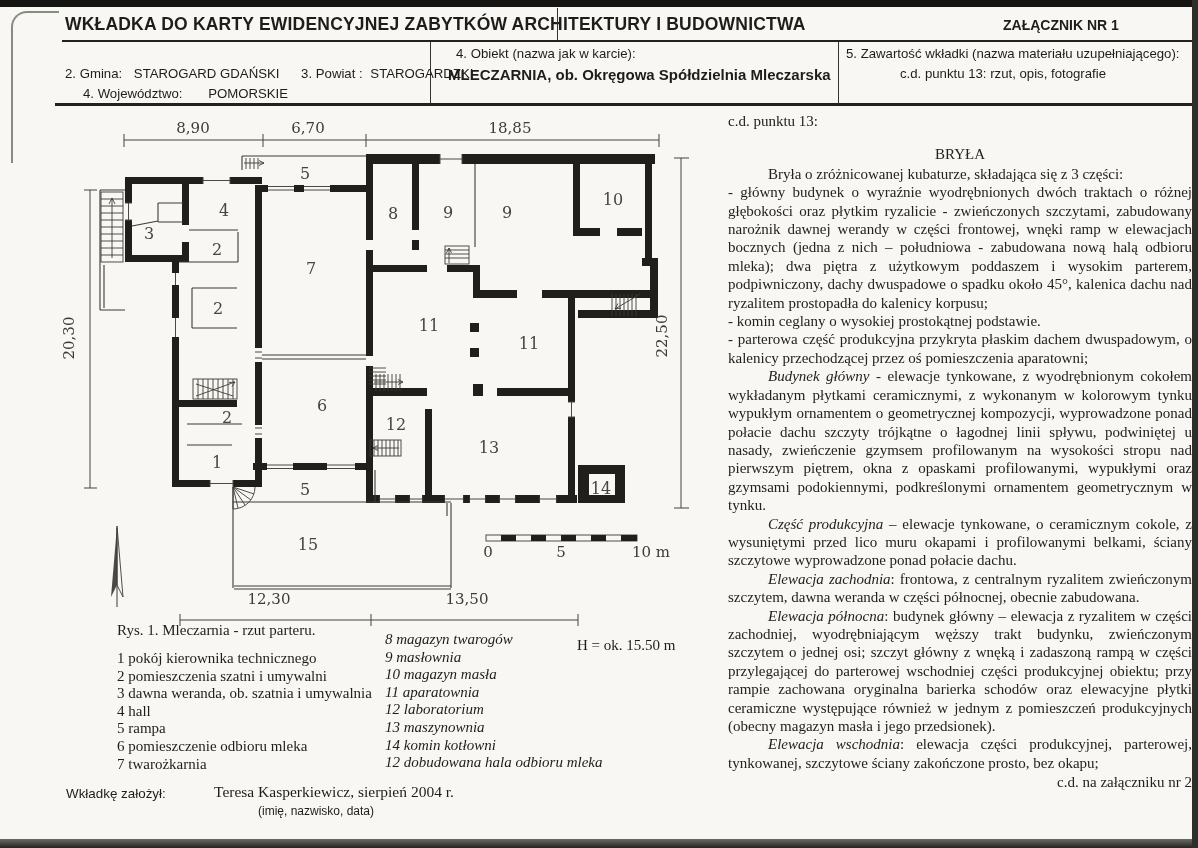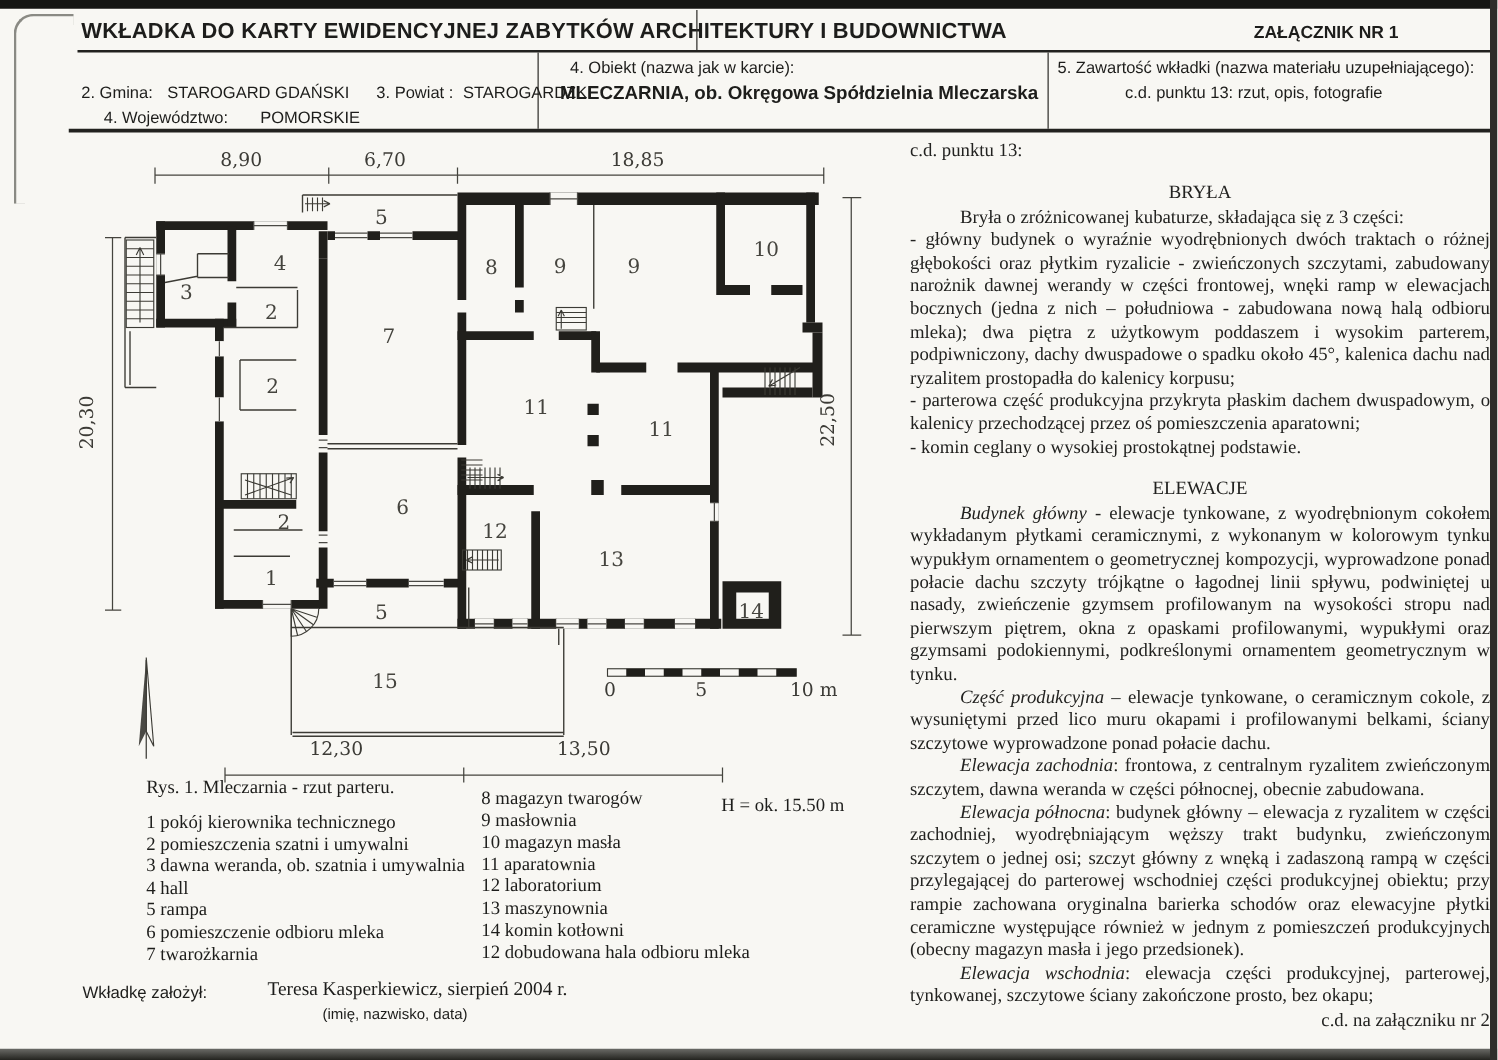--- a/index.html
+++ b/index.html
@@ -23,21 +23,21 @@
   #obj-value{font-size:15px;font-weight:bold;}
   
   #plan-wrap{left:55px;top:106px;width:672px;height:520px;}
   svg .room-label{font:16px "DejaVu Serif",serif;fill:#45443e;text-anchor:middle;}
   svg .dim-label{font:15px "DejaVu Serif",serif;fill:#3c3b36;text-anchor:middle;}
   svg .scale-label{font:15px "DejaVu Serif",serif;fill:#3c3b36;text-anchor:middle;}
   
   .serif{font-family:"Liberation Serif",serif;}
   #legend-caption{left:117px;top:622px;font-size:15px;}
   #legend-col1{left:117px;top:650px;width:265px;}
-  #legend-col2{left:385px;top:631px;width:300px;}
+  #legend-col2{left:385px;top:631px;width:300px;font-style:italic;}
   .lg-item{font-size:15px;line-height:17.6px;white-space:nowrap;}
   #height-note{left:577px;top:637px;font-size:15px;}
   
   #desc{left:728px;top:112px;width:464px;font-size:15px;line-height:18.4px;
         font-family:"Liberation Serif",serif;color:#222220;}
   #desc p{margin:0;text-align:justify;}
   #desc p.ind{text-indent:40px;}
   #desc .head{font-weight:normal;margin-top:15px;margin-bottom:1px;text-align:center;}
   #desc .right{text-align:right;margin-top:1px;}
   
@@ -290,24 +290,23 @@
       <div class="lg-item">12 dobudowana hala odbioru mleka</div>
     </div>
   <div class="abs serif" id="height-note">H = ok. 15.50 m</div>
 
   <div class="abs" id="desc">
     <p>c.d. punktu 13:</p>
     <p class="head">BRYŁA</p>
     <p class="ind">Bryła o zróżnicowanej kubaturze, składająca się z 3 części:</p>
     <div id="bryla-items">
         <p>- główny budynek o wyraźnie wyodrębnionych dwóch traktach o różnej głębokości oraz płytkim ryzalicie - zwieńczonych szczytami, zabudowany narożnik dawnej werandy w części frontowej, wnęki ramp w elewacjach bocznych (jedna z nich – południowa - zabudowana nową halą odbioru mleka); dwa piętra z użytkowym poddaszem i wysokim parterem, podpiwniczony, dachy dwuspadowe o spadku około 45°, kalenica dachu nad ryzalitem prostopadła do kalenicy korpusu;</p>
+        <p>- komin ceglany o wysokiej prostokątnej podstawie.</p>
         <p>- parterowa część produkcyjna przykryta płaskim dachem dwuspadowym, o kalenicy przechodzącej przez oś pomieszczenia aparatowni;</p>
-        <p>- komin ceglany o wysokiej prostokątnej podstawie.</p>
       </div>
-    <p class="head">ELEWACJE</p>
     <div id="elewacje-paras">
         <p class="ind"><i>Budynek główny</i><span> - elewacje tynkowane, z wyodrębnionym cokołem wykładanym płytkami ceramicznymi, z wykonanym w kolorowym tynku wypukłym ornamentem o geometrycznej kompozycji, wyprowadzone ponad połacie dachu szczyty trójkątne o łagodnej linii spływu, podwiniętej u nasady, zwieńczenie gzymsem profilowanym na wysokości stropu nad pierwszym piętrem, okna z opaskami profilowanymi, wypukłymi oraz gzymsami podokiennymi, podkreślonymi ornamentem geometrycznym w tynku.</span></p>
         <p class="ind"><i>Część produkcyjna</i><span> – elewacje tynkowane, o ceramicznym cokole, z wysuniętymi przed lico muru okapami i profilowanymi belkami, ściany szczytowe wyprowadzone ponad połacie dachu.</span></p>
         <p class="ind"><i>Elewacja zachodnia</i><span>: frontowa, z centralnym ryzalitem zwieńczonym szczytem, dawna weranda w części północnej, obecnie zabudowana.</span></p>
         <p class="ind"><i>Elewacja północna</i><span>: budynek główny – elewacja z ryzalitem w części zachodniej, wyodrębniającym węższy trakt budynku, zwieńczonym szczytem o jednej osi; szczyt główny z wnęką i zadaszoną rampą w części przylegającej do parterowej wschodniej części produkcyjnej obiektu; przy rampie zachowana oryginalna barierka schodów oraz elewacyjne płytki ceramiczne występujące również w jednym z pomieszczeń produkcyjnych (obecny magazyn masła i jego przedsionek).</span></p>
         <p class="ind"><i>Elewacja wschodnia</i><span>: elewacja części produkcyjnej, parterowej, tynkowanej, szczytowe ściany zakończone prosto, bez okapu;</span></p>
       </div>
     <p class="right">c.d. na załączniku nr 2</p>
   </div>
 

